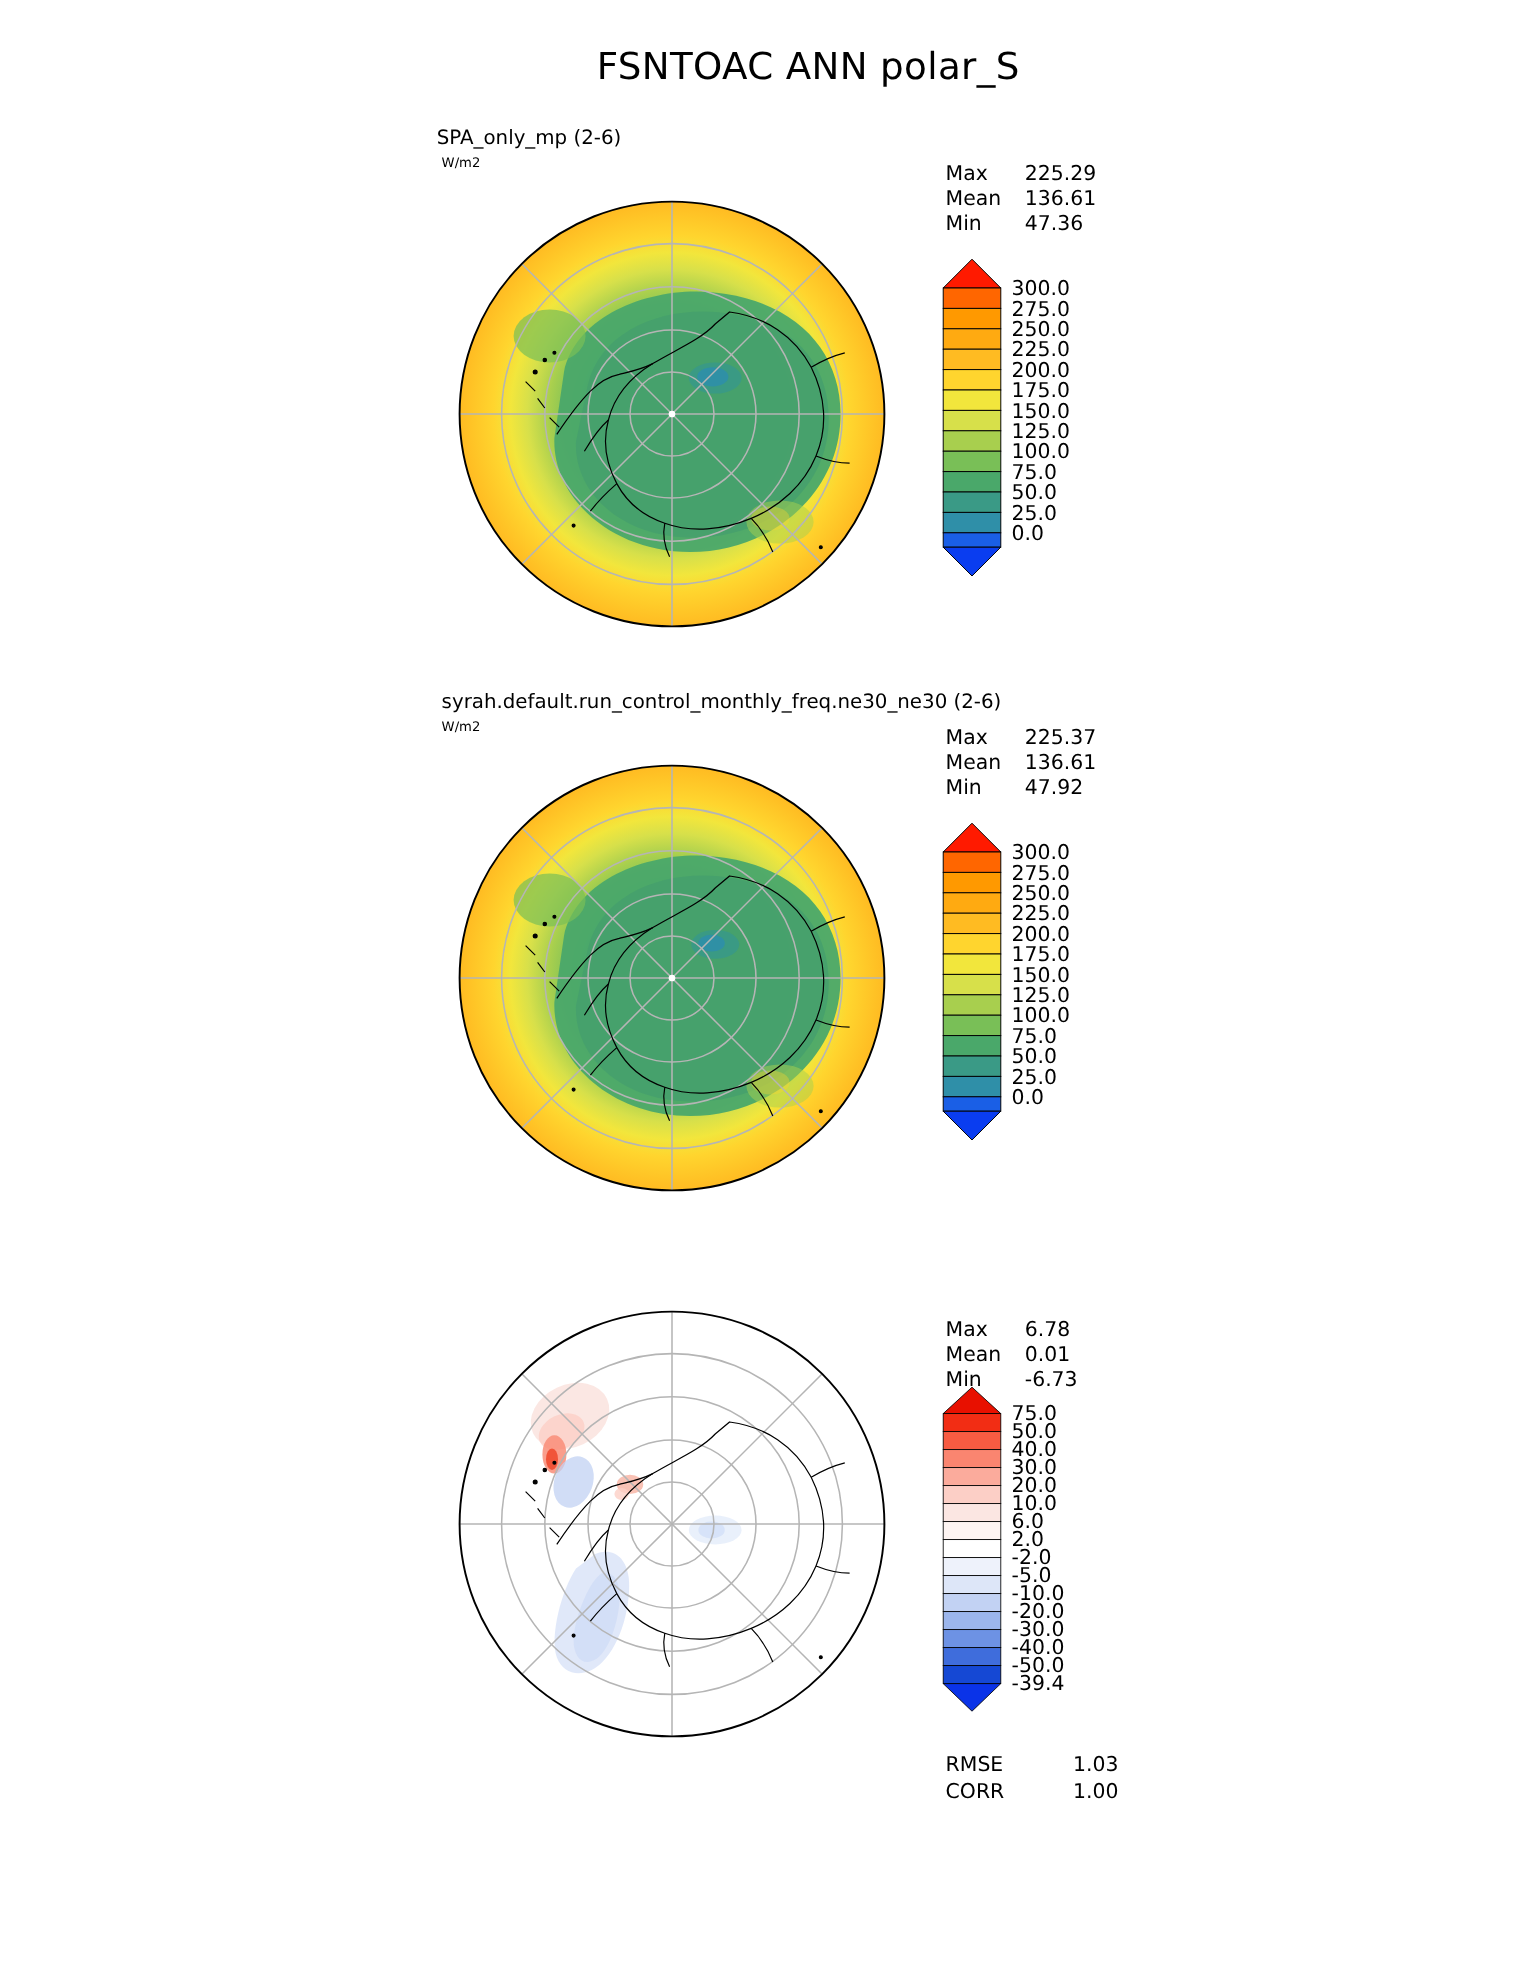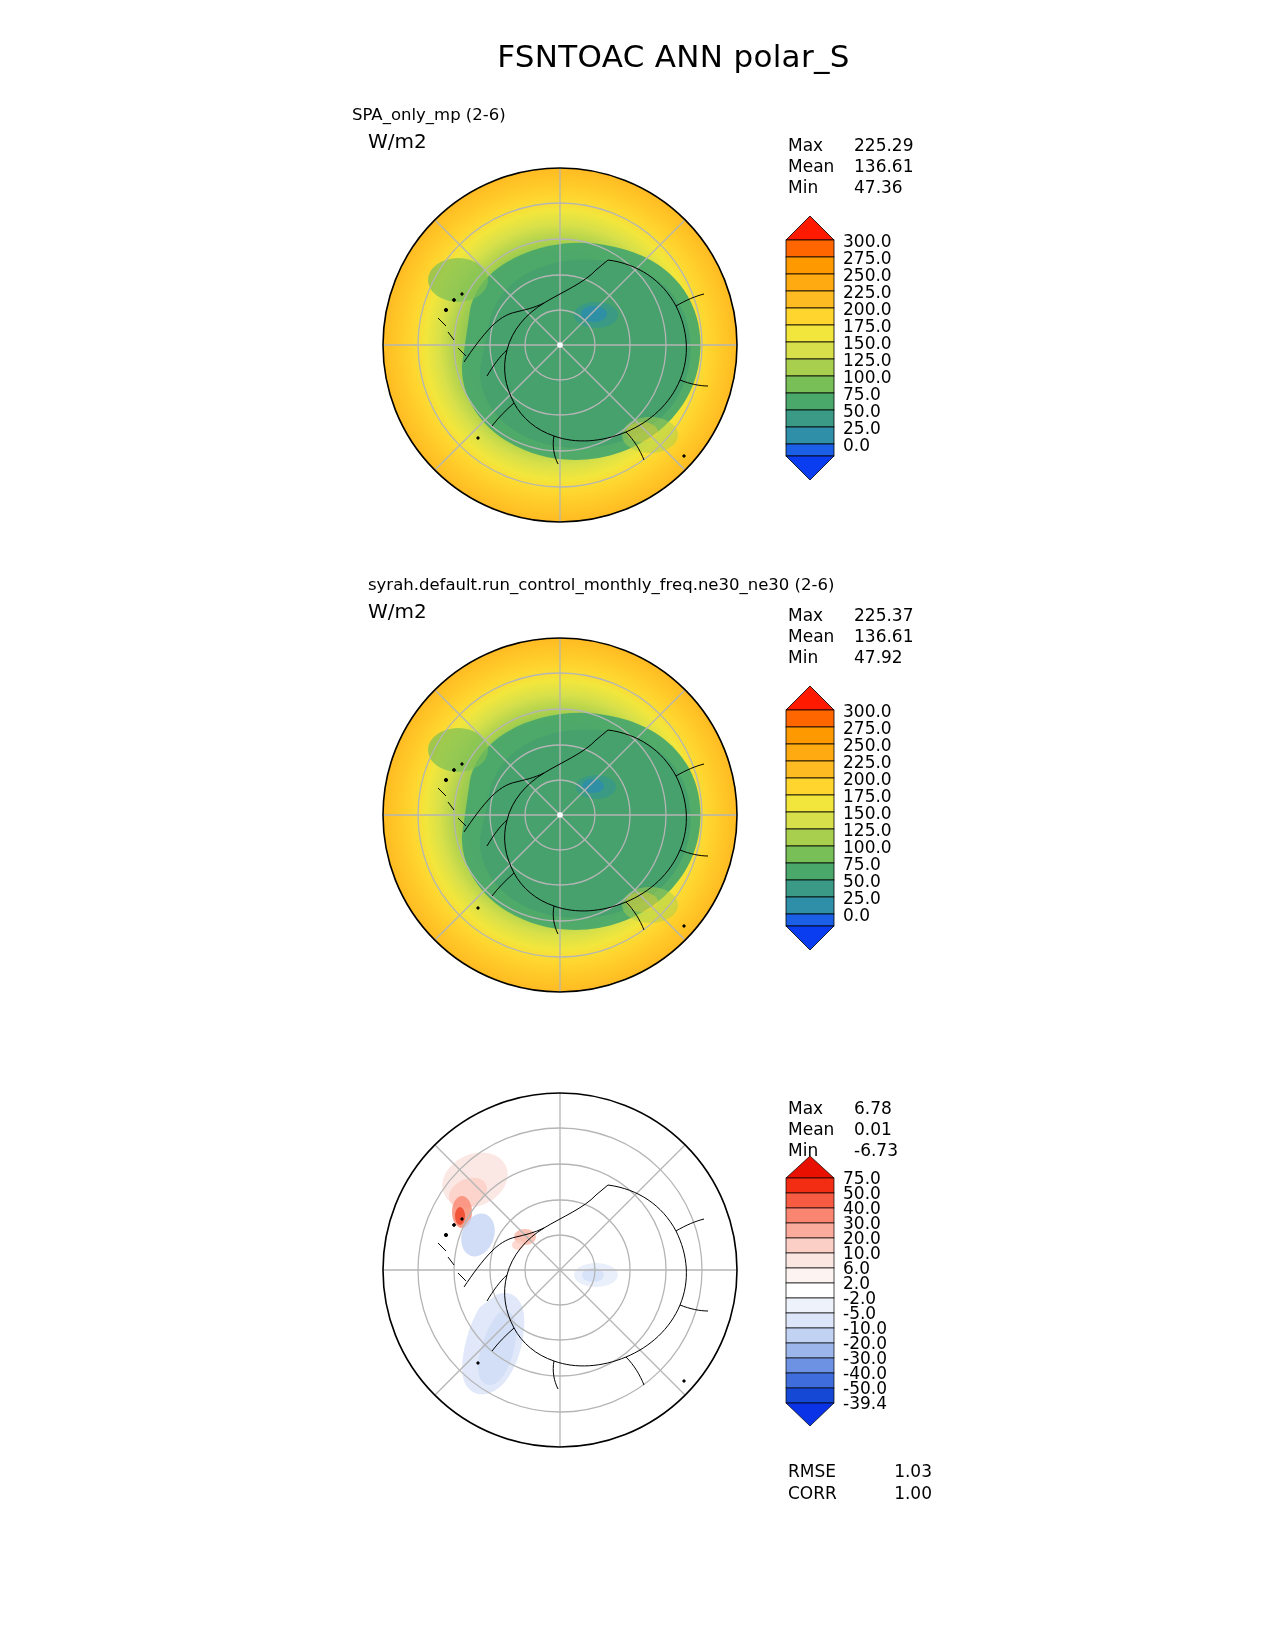--- a/index.html
+++ b/index.html
@@ -43,21 +43,21 @@
     white-space: nowrap;
   }
   .panel-title.centered {
     width: 1275px;
     left: 0;
     text-align: center;
     font-size: 21px;
   }
   .panel-units {
     position: absolute;
-    font-size: 20px;
+    font-size: 11px;
   }
 
   
   .stats {
     position: absolute;
     font-size: 17px;
     line-height: 21px;
   }
   .stats .row {
     display: flex;
@@ -107,21 +107,21 @@
 </style>
 </head>
 <body>
 
 <div class="page">
 
   <div id="main-title">FSNTOAC ANN polar_S</div>
 
   <div class="panel" style="top:0;height:560px;">
 
-    <div class="panel-title" style="left:316px;top:105px;">SPA_only_mp (2-6)</div>
+    <div class="panel-title" style="left:328px;top:105px;">SPA_only_mp (2-6)</div>
     <div class="panel-units" style="left:332px;top:129px;">W/m2</div>
 
     <div class="stats" style="left:752px;top:135px;">
       <div class="row">
         <div class="lbl">Max</div>
         <div class="val">225.29</div>
       </div>
       <div class="row">
         <div class="lbl">Mean</div>
         <div class="val">136.61</div>

